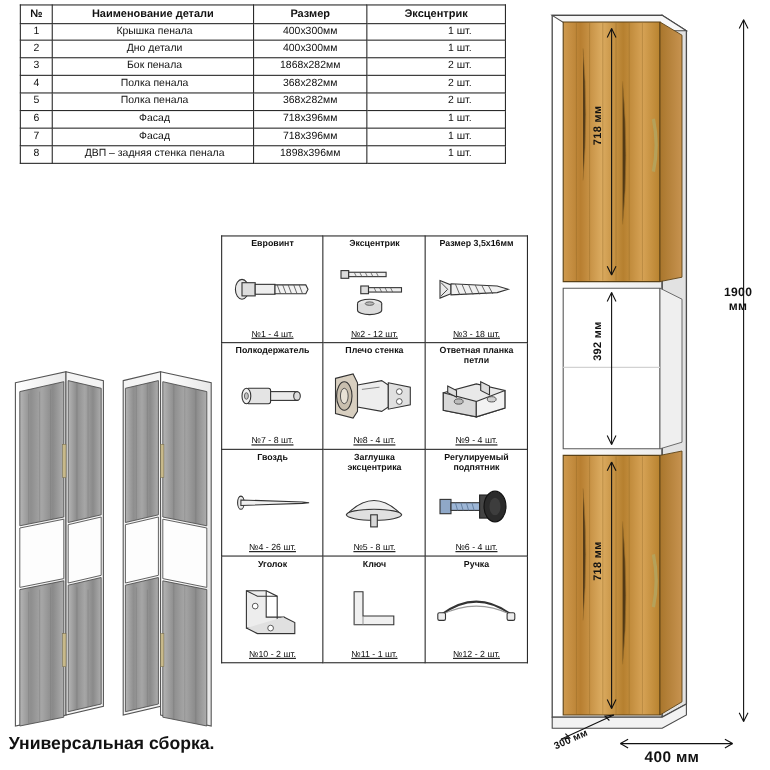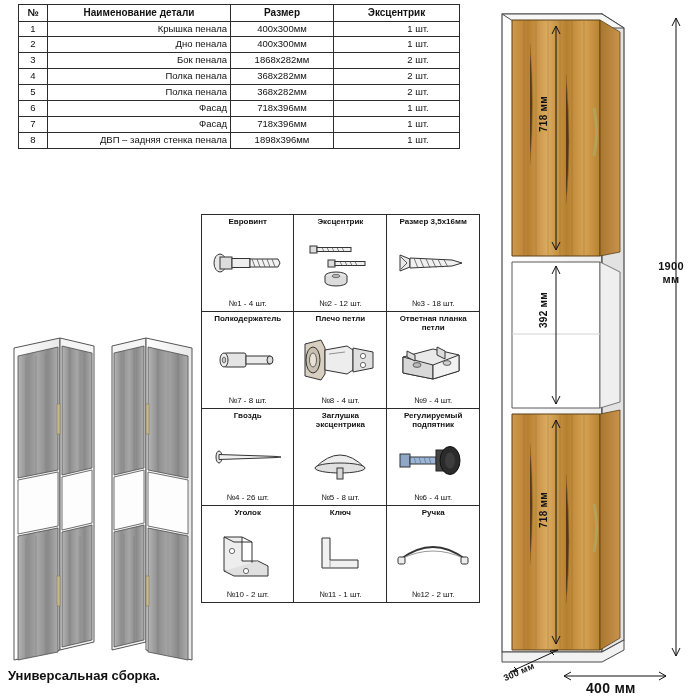--- a/index.html
+++ b/index.html
@@ -3,37 +3,37 @@
 <meta charset="utf-8">
 <style>
   html,body{margin:0;padding:0;}
   body{width:700px;height:700px;background:#ffffff;font-family:"Liberation Sans",sans-serif;position:relative;overflow:hidden;color:#111;}
 
   
   #parts-table{position:absolute;left:18px;top:4px;width:442px;border-collapse:collapse;font-size:9.5px;}
   #parts-table th,#parts-table td{border:1px solid #2b2b2b;padding:2px 3px;line-height:1.15;}
   #parts-table th{font-weight:bold;text-align:center;font-size:10px;}
   #parts-table td.num{text-align:center;width:22px;}
-  #parts-table td.name{text-align:right;padding-left:6px;}
+  #parts-table td.name{text-align:center;padding-left:6px;}
   #parts-table td.size{text-align:center;width:96px;}
   #parts-table td.qty{text-align:center;width:76px;padding-left:46px;}
   #parts-table th.c-num{width:22px;}
   #parts-table th.c-size{width:96px;}
   #parts-table th.c-qty{width:76px;}
 
   
   #hardware-grid{position:absolute;left:201px;top:214px;width:279px;border-collapse:collapse;}
   #hardware-grid td{border:1px solid #2b2b2b;width:93px;height:96px;vertical-align:top;padding:0;}
   .hw{position:relative;width:100%;height:100%;display:flex;flex-direction:column;align-items:center;}
   .hw-title{font-size:8px;font-weight:bold;text-align:center;line-height:1.1;margin-top:3px;padding:0 2px;}
   .hw-art{flex:1;display:flex;align-items:center;justify-content:center;width:100%;}
-  .hw-qty{font-size:8px;text-align:center;margin-bottom:3px;}
+  .hw-qty{font-size:8px;text-align:center;margin-bottom:3px;text-decoration:underline;}
 
   
-  #caption{position:absolute;left:8px;top:668px;font-size:13px;font-weight:bold;}
+  #caption{position:absolute;left:8px;top:668px;font-size:16px;font-weight:bold;}
 
   
   #grey-cabinet{position:absolute;left:8px;top:330px;width:190px;height:335px;}
 
   
   #oak-cabinet{position:absolute;left:490px;top:4px;width:200px;height:690px;}
 
   .dim-label{position:absolute;font-size:10px;font-weight:bold;letter-spacing:.3px;}
   .vert{writing-mode:vertical-rl;transform:rotate(180deg);}
 </style>
@@ -51,21 +51,21 @@
   </thead>
   <tbody>
     <tr>
       <td class="num">1</td>
       <td class="name">Крышка пенала</td>
       <td class="size">400х300мм</td>
       <td class="qty">1 шт.</td>
     </tr>
     <tr>
       <td class="num">2</td>
-      <td class="name">Дно пенала</td>
+      <td class="name">Дно детали</td>
       <td class="size">400х300мм</td>
       <td class="qty">1 шт.</td>
     </tr>
     <tr>
       <td class="num">3</td>
       <td class="name">Бок пенала</td>
       <td class="size">1868х282мм</td>
       <td class="qty">2 шт.</td>
     </tr>
     <tr>
@@ -191,21 +191,21 @@
             <rect x="36" y="14" width="24" height="8" fill="#eaeaea" stroke="#333" stroke-width="1"></rect>
             <ellipse cx="60" cy="18" rx="3" ry="4" fill="#ddd" stroke="#333" stroke-width="1"></ellipse>
             <ellipse cx="14" cy="18" rx="1.8" ry="3" fill="#c4c4c4" stroke="#444" stroke-width="0.7"></ellipse>
           </svg>
         </div>
         <div class="hw-qty">№7 - 8 шт.</div>
       </div>
     </td>
     <td>
       <div class="hw">
-        <div class="hw-title">Плечо петли</div>
+        <div class="hw-title">Плечо стенка</div>
         <div class="hw-art">
           <svg width="82" height="52" viewBox="0 0 82 52">
             <path d="M6 10 L22 6 L26 14 L26 40 L22 46 L6 42 Z" fill="#d8cfc0" stroke="#333" stroke-width="1"></path>
             <ellipse cx="14" cy="26" rx="7" ry="13" fill="#c9bfae" stroke="#333" stroke-width="1"></ellipse>
             <ellipse cx="14" cy="26" rx="3.5" ry="7" fill="#e8e2d6" stroke="#444" stroke-width="0.8"></ellipse>
             <path d="M26 16 L48 12 L54 16 L54 36 L48 40 L26 36 Z" fill="#ededed" stroke="#333" stroke-width="1"></path>
             <path d="M54 14 L74 18 L74 34 L54 38 Z" fill="#e0e0e0" stroke="#333" stroke-width="1"></path>
             <circle cx="64" cy="22" r="2.6" fill="#fff" stroke="#444" stroke-width="0.8"></circle>
             <circle cx="64" cy="31" r="2.6" fill="#fff" stroke="#444" stroke-width="0.8"></circle>
             <path d="M30 20 L46 18" stroke="#777" stroke-width="0.8"></path>

